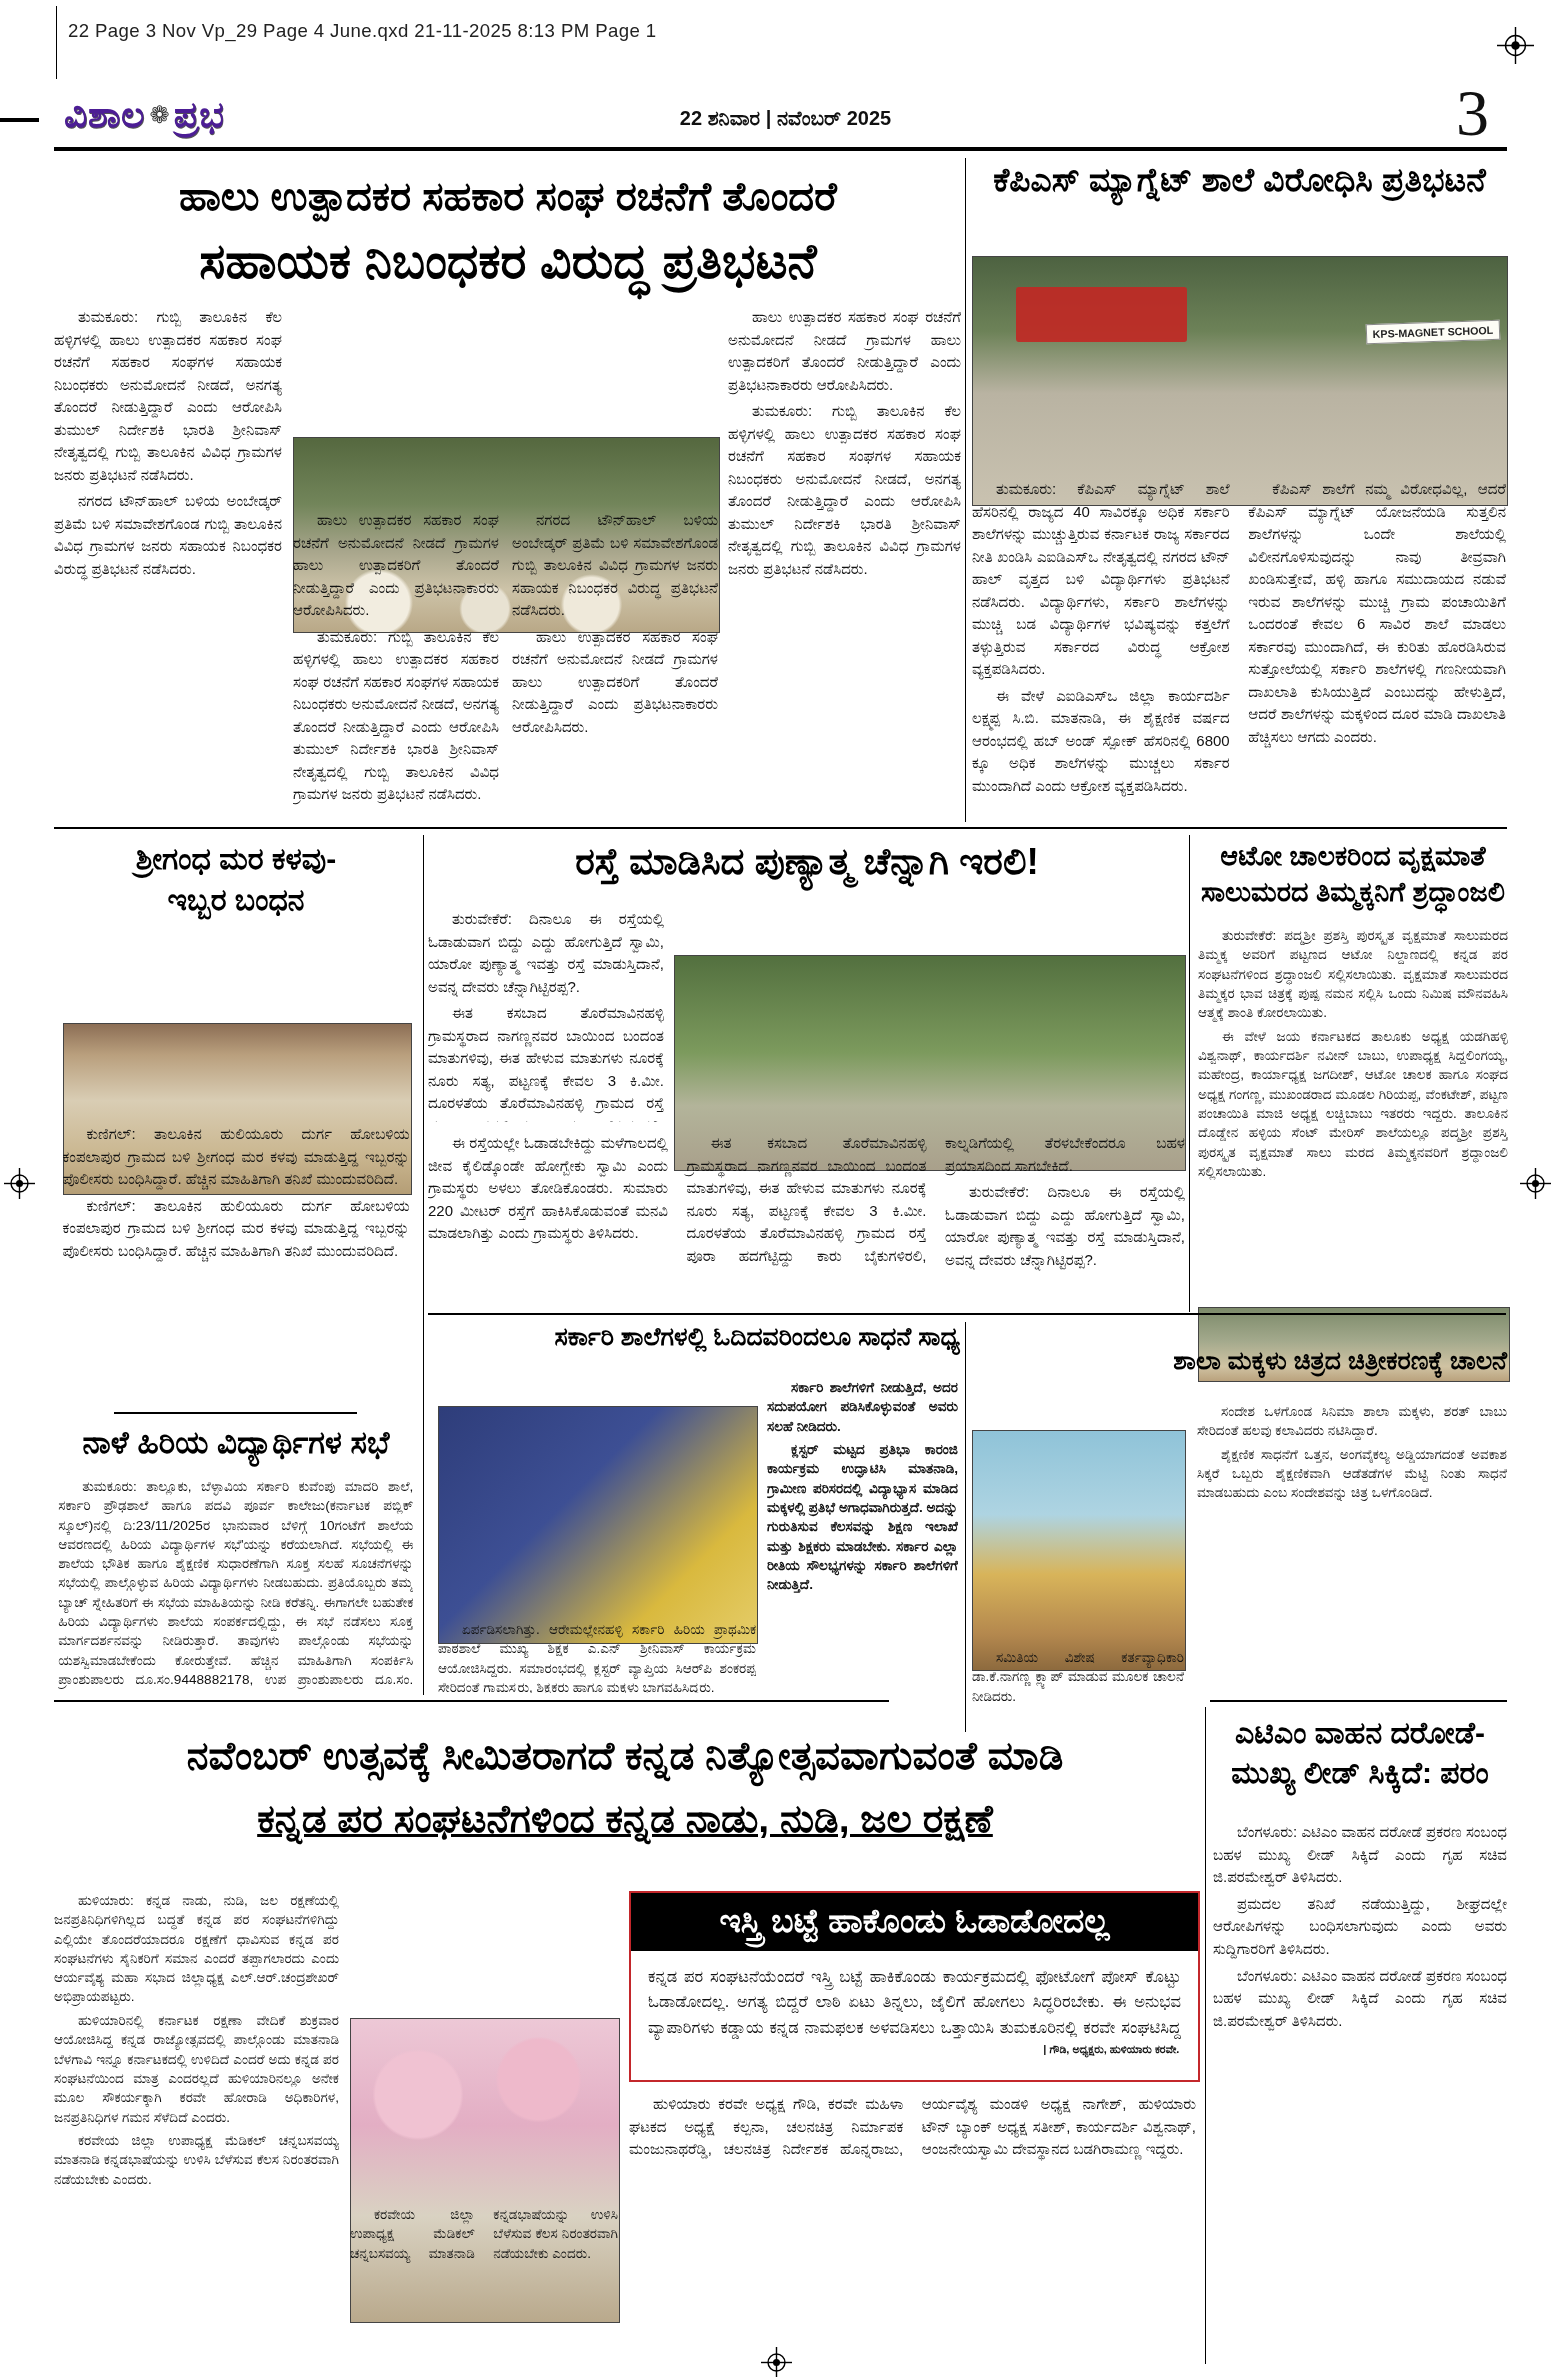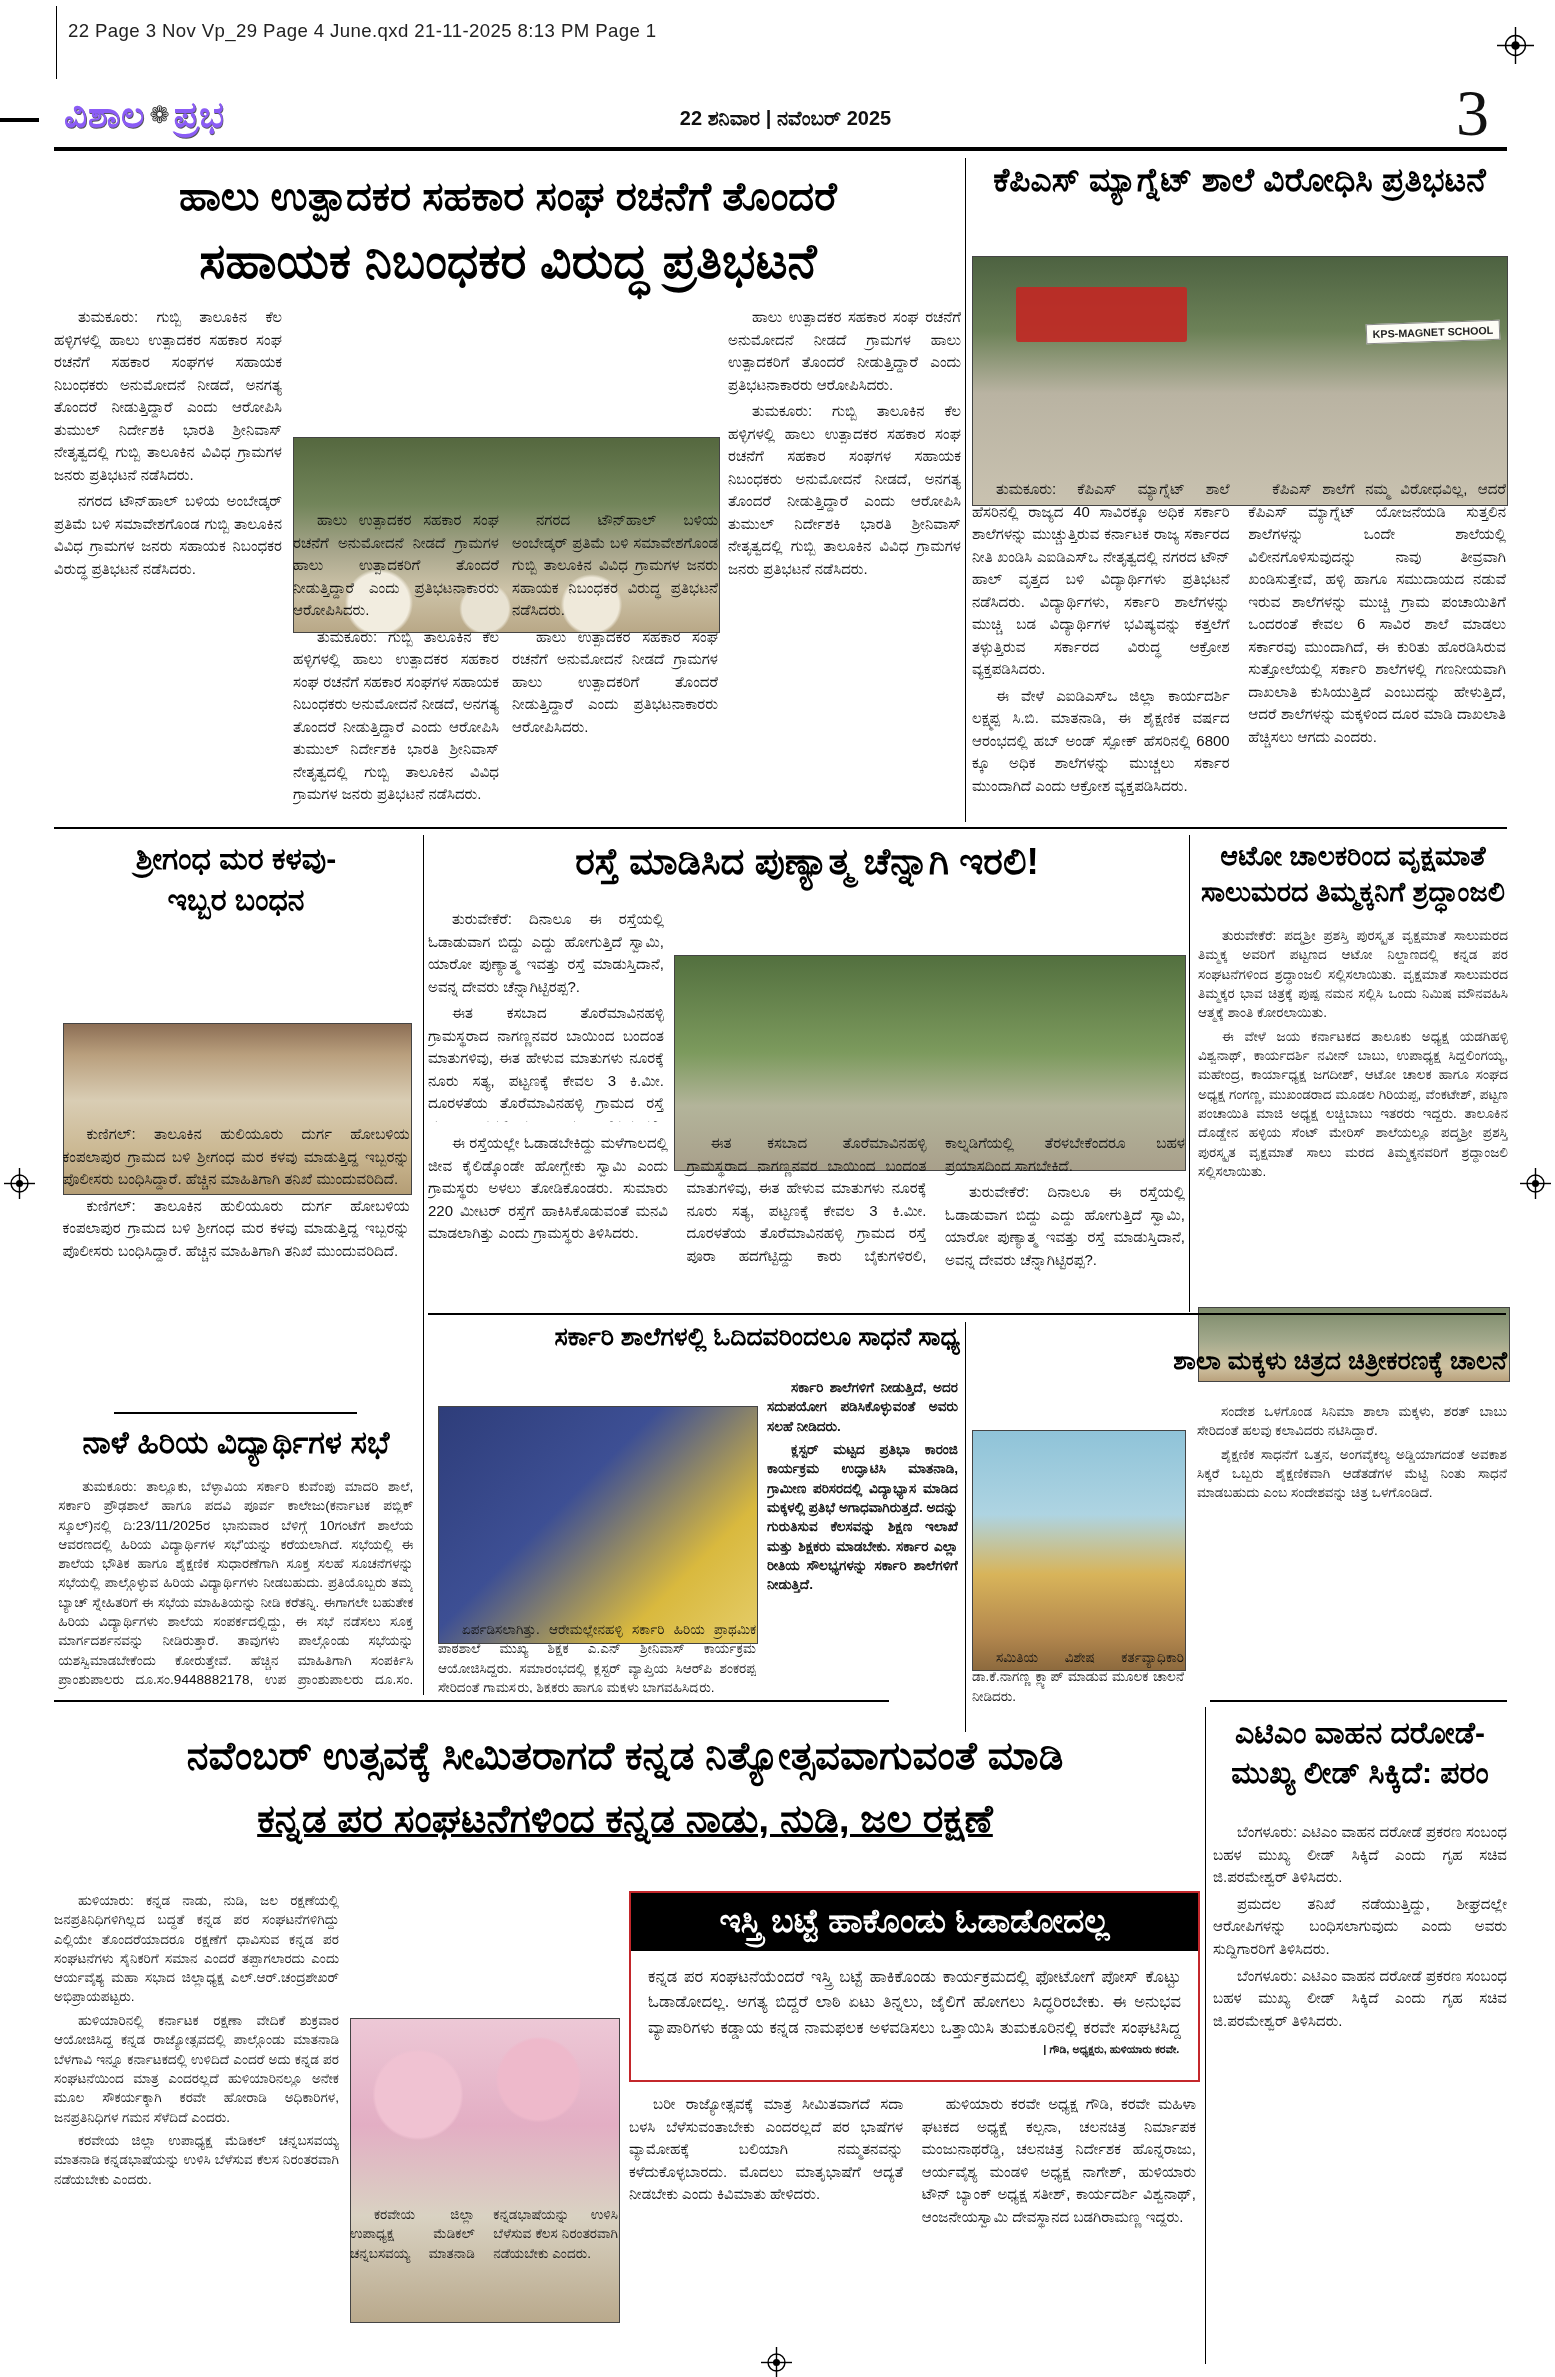--- a/index.html
+++ b/index.html
@@ -7,21 +7,21 @@
     position:relative;width:1555px;height:2377px;background:#ffffff;
     font-family:"Liberation Sans","DejaVu Sans",sans-serif;color:#111;overflow:hidden;
   }
   .abs{position:absolute;}
   
   .slug{font-size:18.6px;color:#222;letter-spacing:0.4px;white-space:nowrap;}
   .vline{background:#000;width:1.4px;}
   .hrule{background:#000;}
   .cropdash{background:#000;}
   
-  .paper-name{font-size:36px;font-weight:bold;letter-spacing:0.7px;color:#8b5cf6;
+  .paper-name{font-size:36px;font-weight:bold;letter-spacing:0.7px;color:#4c1d95;
     text-shadow:0.7px 0.7px 0 #555;}
   .paper-ornament{font-size:24px;vertical-align:4.3px;color:#333;padding:0 4.3px;}
   .date-line{font-size:20px;font-weight:bold;text-align:center;}
   .page-num{font-size:66px;font-family:"Liberation Serif","DejaVu Serif",serif;line-height:1;}
   
   .hl{font-weight:bold;text-align:center;line-height:1.12;color:#000;}
   .hl-56{font-size:40px;}
   .hl-66{font-size:49px;}
   .hl-54{font-size:39px;}
   .hl-52{font-size:37px;}
@@ -254,21 +254,20 @@
       <p>ಕರವೇಯ ಜಿಲ್ಲಾ ಉಪಾಧ್ಯಕ್ಷ ಮೆಡಿಕಲ್ ಚನ್ನಬಸವಯ್ಯ ಮಾತನಾಡಿ ಕನ್ನಡಭಾಷೆಯನ್ನು ಉಳಿಸಿ ಬೆಳೆಸುವ ಕೆಲಸ ನಿರಂತರವಾಗಿ ನಡೆಯಬೇಕು ಎಂದರು.</p>
     </div>
 
     <div class="abs qbox" style="left:575px;top:178px;width:567px;height:187px;">
       <div class="qbox-title">ಇಸ್ತ್ರಿ ಬಟ್ಟೆ ಹಾಕೊಂಡು ಓಡಾಡೋದಲ್ಲ</div>
       <div class="qbox-body" style="height:74px;overflow:hidden;">ಕನ್ನಡ ಪರ ಸಂಘಟನೆಯೆಂದರೆ ಇಸ್ತ್ರಿ ಬಟ್ಟೆ ಹಾಕಿಕೊಂಡು ಕಾರ್ಯಕ್ರಮದಲ್ಲಿ ಫೋಟೋಗೆ ಪೋಸ್ ಕೊಟ್ಟು ಓಡಾಡೋದಲ್ಲ. ಅಗತ್ಯ ಬಿದ್ದರೆ ಲಾಠಿ ಏಟು ತಿನ್ನಲು, ಜೈಲಿಗೆ ಹೋಗಲು ಸಿದ್ಧರಿರಬೇಕು. ಈ ಅನುಭವ ವ್ಯಾಪಾರಿಗಳು ಕಡ್ಡಾಯ ಕನ್ನಡ ನಾಮಫಲಕ ಅಳವಡಿಸಲು ಒತ್ತಾಯಿಸಿ ತುಮಕೂರಿನಲ್ಲಿ ಕರವೇ ಸಂಘಟಿಸಿದ್ದ ಹೋರಾಟದಲ್ಲಿ ನಮಗೆ ಅನುಭವವಾಗಿದೆ. ಈ ಹೋರಾಟದಲ್ಲಿ ಪೊಲೀಸರು ನಮಗೆ ಲಾಠಿ ಏಟು ಕೊಟ್ಟರು, ಒಂದು ದಿನ ಜೈಲಿನಲ್ಲಿಟ್ಟಿದ್ದರು. ಮರುದಿನ ನಾವು ಬಿಡುಗಡೆಯಾದೆವು. ಈ ಘಟನೆ ಕನ್ನಡಕ್ಕಾಗಿ ನಾವು ಜೈಲಿಗೋಗಿ ಬಂದಿದ್ದೇವೆಂದು ಹೆಮ್ಮೆ ಪಡುವ ಸಂಗತಿಯಾಗಿದೆ.</div>
       <div class="qbox-attr">| ಗೌಡಿ, ಅಧ್ಯಕ್ಷರು, ಹುಳಿಯಾರು ಕರವೇ.</div>
     </div>
 
     <div class="abs bt cols-2" style="left:575px;top:380px;width:567px;height:270px;">
-      <p>ಬರೀ ರಾಜ್ಯೋತ್ಸವಕ್ಕೆ ಮಾತ್ರ ಸೀಮಿತವಾಗದೆ ಸದಾ ಬಳಸಿ ಬೆಳೆಸುವಂತಾಬೇಕು ಎಂದರಲ್ಲದೆ ಪರ ಭಾಷೆಗಳ ವ್ಯಾಮೋಹಕ್ಕೆ ಬಲಿಯಾಗಿ ನಮ್ಮತನವನ್ನು ಕಳೆದುಕೊಳ್ಳಬಾರದು. ಮೊದಲು ಮಾತೃಭಾಷೆಗೆ ಆದ್ಯತೆ ನೀಡಬೇಕು ಎಂದು ಕಿವಿಮಾತು ಹೇಳಿದರು.</p>
       <p>ಹುಳಿಯಾರು ಕರವೇ ಅಧ್ಯಕ್ಷ ಗೌಡಿ, ಕರವೇ ಮಹಿಳಾ ಘಟಕದ ಅಧ್ಯಕ್ಷೆ ಕಲ್ಪನಾ, ಚಲನಚಿತ್ರ ನಿರ್ಮಾಪಕ ಮಂಜುನಾಥರೆಡ್ಡಿ, ಚಲನಚಿತ್ರ ನಿರ್ದೇಶಕ ಹೊನ್ನರಾಜು, ಆರ್ಯವೈಶ್ಯ ಮಂಡಳಿ ಅಧ್ಯಕ್ಷ ನಾಗೇಶ್, ಹುಳಿಯಾರು ಟೌನ್ ಬ್ಯಾಂಕ್ ಅಧ್ಯಕ್ಷ ಸತೀಶ್, ಕಾರ್ಯದರ್ಶಿ ವಿಶ್ವನಾಥ್, ಆಂಜನೇಯಸ್ವಾಮಿ ದೇವಸ್ಥಾನದ ಬಡಗಿರಾಮಣ್ಣ ಇದ್ದರು.</p>
     </div>
   </div>
 
   <div class="abs" style="left:1213px;top:1707px;width:294px;height:657px;">
     <div class="hl hl-42" style="margin-top:8.6px;">ಎಟಿಎಂ ವಾಹನ ದರೋಡೆ-</div>
     <div class="hl hl-42" style="margin-top:7.1px;">ಮುಖ್ಯ ಲೀಡ್ ಸಿಕ್ಕಿದೆ: ಪರಂ</div>
     <div class="abs bt" style="left:0;top:114px;width:294px;height:528px;">
       <p>ಬೆಂಗಳೂರು: ಎಟಿಎಂ ವಾಹನ ದರೋಡೆ ಪ್ರಕರಣ ಸಂಬಂಧ ಬಹಳ ಮುಖ್ಯ ಲೀಡ್ ಸಿಕ್ಕಿದೆ ಎಂದು ಗೃಹ ಸಚಿವ ಜಿ.ಪರಮೇಶ್ವರ್ ತಿಳಿಸಿದರು.</p>
       <p>ಪ್ರಮದಲ ತನಿಖೆ ನಡೆಯುತ್ತಿದ್ದು, ಶೀಘ್ರದಲ್ಲೇ ಆರೋಪಿಗಳನ್ನು ಬಂಧಿಸಲಾಗುವುದು ಎಂದು ಅವರು ಸುದ್ದಿಗಾರರಿಗೆ ತಿಳಿಸಿದರು.</p>

